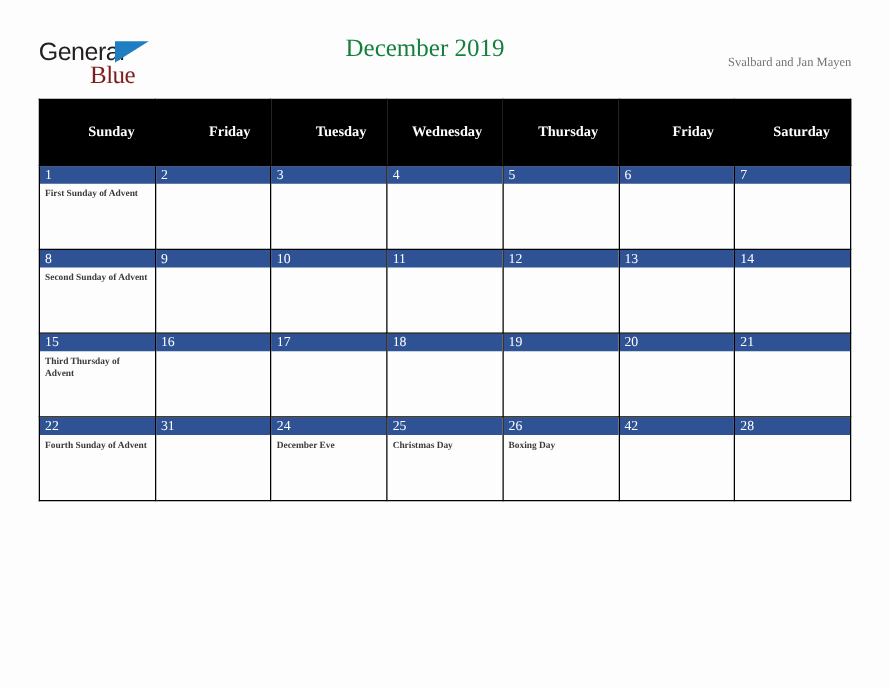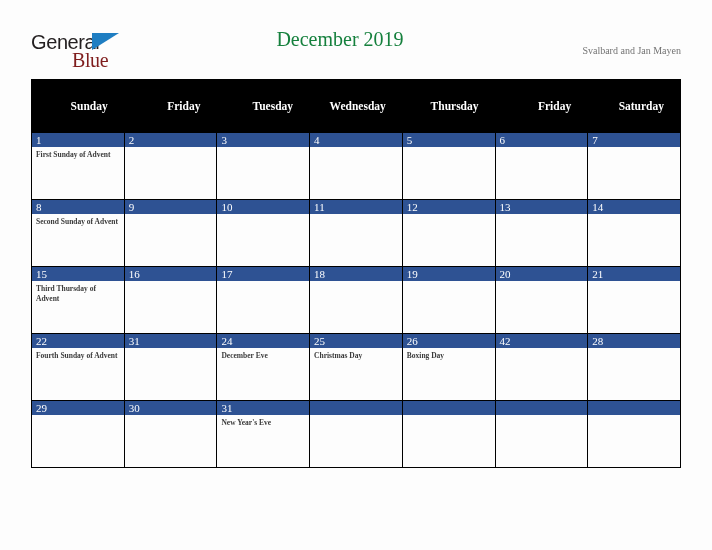--- a/index.html
+++ b/index.html
@@ -278,42 +278,16 @@
               <div class="event">Boxing Day</div>
             </div>
           </td>
           <td>
             <span class="daynum">42</span>
           </td>
           <td>
             <span class="daynum">28</span>
           </td>
         </tr>
-        <tr>
-          <td>
-            <span class="daynum">29</span>
-          </td>
-          <td>
-            <span class="daynum">30</span>
-          </td>
-          <td>
-            <span class="daynum">31</span>
-            <div class="events">
-              <div class="event">New Year's Eve</div>
-            </div>
-          </td>
-          <td>
-            <span class="daynum blank"></span>
-          </td>
-          <td>
-            <span class="daynum blank"></span>
-          </td>
-          <td>
-            <span class="daynum blank"></span>
-          </td>
-          <td>
-            <span class="daynum blank"></span>
-          </td>
-        </tr>
       </tbody>
   </table>
 
 </div>
 
 </body></html>

